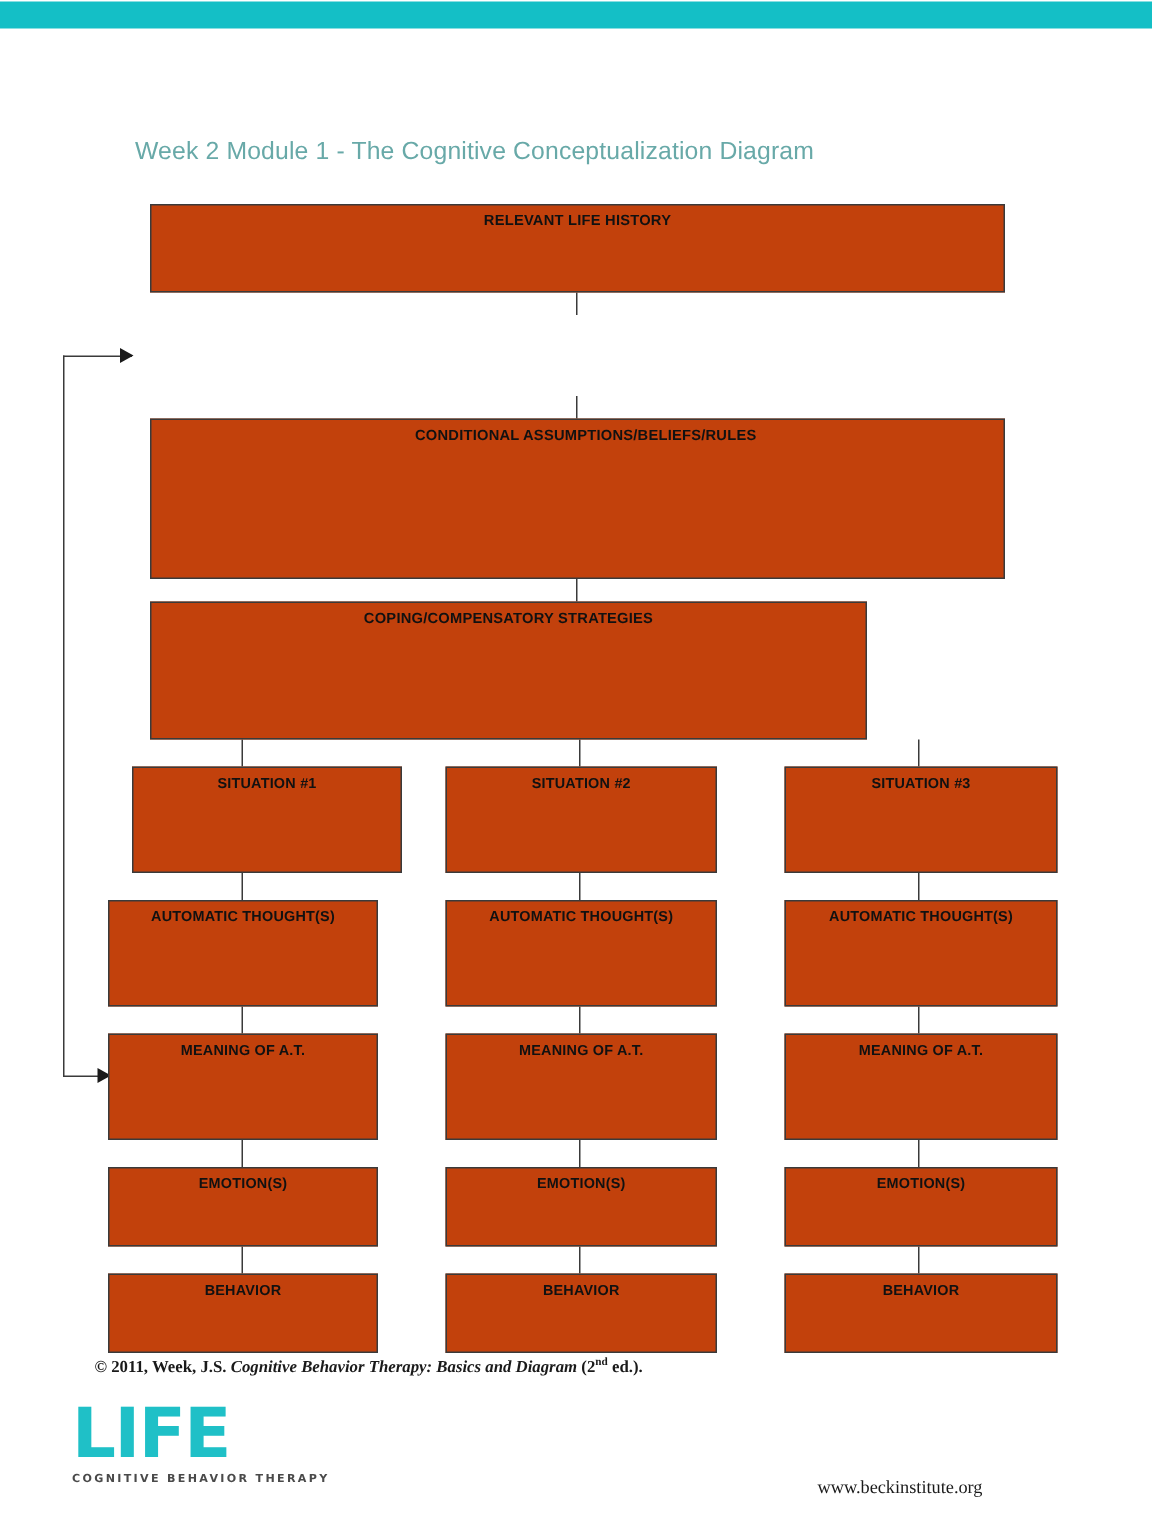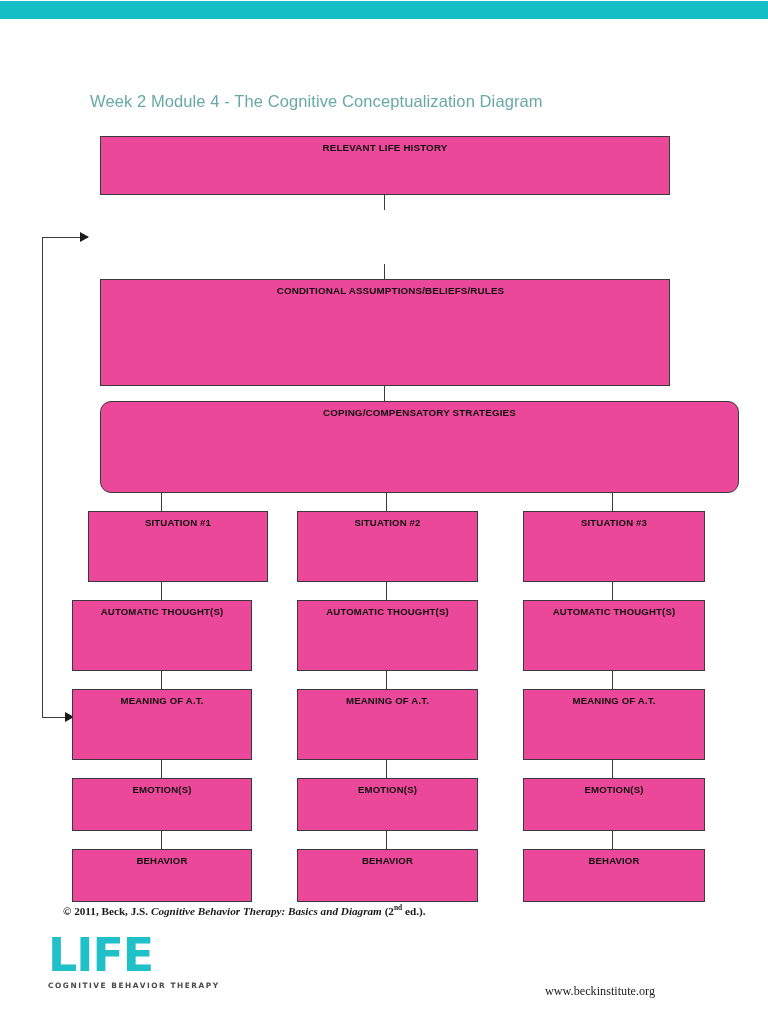--- a/index.html
+++ b/index.html
@@ -43,21 +43,21 @@
     left: 0;
     top: 0;
     width: 768px;
     height: 1024px;
   }
 
   .node {
     position: absolute;
     box-sizing: border-box;
     border: 1.4px solid #3a3a3a;
-    background: #ec4899;
+    background: #c2410c;
     z-index: 3;
   }
   .node .node-label {
     display: block;
     text-align: center;
     font-weight: bold;
     color: #111111;
     font-size: 9.6px;
     letter-spacing: 0.15px;
     line-height: 1;
@@ -138,21 +138,21 @@
     color: #1a1a1a;
     font-family: "Liberation Serif", serif;
     margin-top: 24px;
   }
 </style>
 </head>
 <body>
 
 <div id="top-bar"></div>
 
-<div id="slide-title">Week 2 Module 4 - The Cognitive Conceptualization Diagram</div>
+<div id="slide-title">Week 2 Module 1 - The Cognitive Conceptualization Diagram</div>
 
 <div id="diagram">
 
   <div class="vline" style="left:384px; top:195px; height:15px;"></div>
   <div class="vline" style="left:384px; top:264px; height:15px;"></div>
   <div class="vline" style="left:384px; top:386px; height:15px;"></div>
 
   <div class="vline" style="left:161px; top:493px; height:18px;"></div>
   <div class="vline" style="left:386px; top:493px; height:18px;"></div>
   <div class="vline" style="left:612px; top:493px; height:18px;"></div>
@@ -180,21 +180,21 @@
 
   <div class="node wide" style="left:100px; top:136px; width:570px; height:59px;">
     <span class="node-label">RELEVANT LIFE HISTORY</span>
   </div>
 
 
   <div class="node wide" style="left:100px; top:279px; width:570px; height:107px;padding-left:11px;">
     <span class="node-label">CONDITIONAL ASSUMPTIONS/BELIEFS/RULES</span>
   </div>
 
-  <div class="node wide" style="left:100px; top:401px; width:639px; height:92px;border-radius:11px;">
+  <div class="node wide" style="left:100px; top:401px; width:478px; height:92px;">
     <span class="node-label">COPING/COMPENSATORY STRATEGIES</span>
   </div>
 
   <div class="node" style="left:88px; top:511px; width:180px; height:71px;">
     <span class="node-label">SITUATION #1</span>
   </div>
   <div class="node" style="left:297px; top:511px; width:181px; height:71px;">
     <span class="node-label">SITUATION #2</span>
   </div>
   <div class="node" style="left:523px; top:511px; width:182px; height:71px;">
@@ -236,20 +236,20 @@
   </div>
   <div class="node" style="left:297px; top:849px; width:181px; height:53px;">
     <span class="node-label">BEHAVIOR</span>
   </div>
   <div class="node" style="left:523px; top:849px; width:182px; height:53px;">
     <span class="node-label">BEHAVIOR</span>
   </div>
 
 </div>
 
-<div id="copyright"><span>© 2011, Beck, J.S. </span><span class="ital">Cognitive Behavior Therapy: Basics and Diagram</span><span> (2</span><span class="sup">nd</span><span> ed.).</span></div>
+<div id="copyright"><span>© 2011, Week, J.S. </span><span class="ital">Cognitive Behavior Therapy: Basics and Diagram</span><span> (2</span><span class="sup">nd</span><span> ed.).</span></div>
 
 <div id="beck-logo">
   <div id="beck-wordmark">LIFE</div>
   <div id="beck-tagline">COGNITIVE BEHAVIOR THERAPY</div>
 </div>
 
 <div id="website">www.beckinstitute.org</div>
 
 </body></html>

